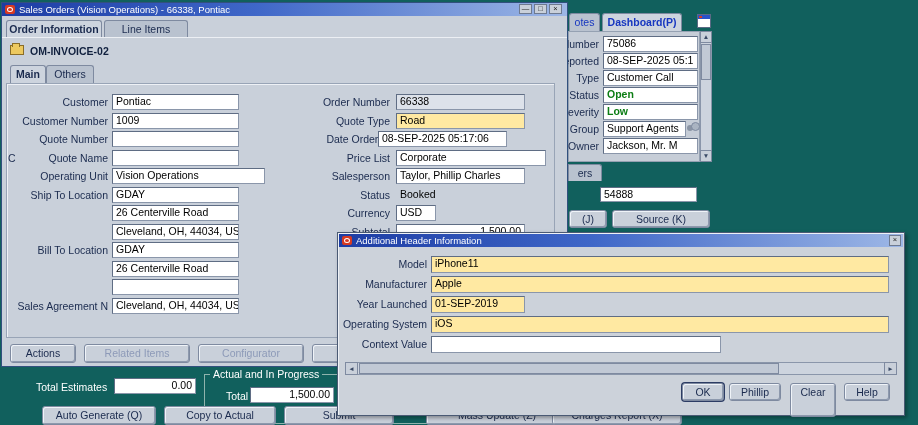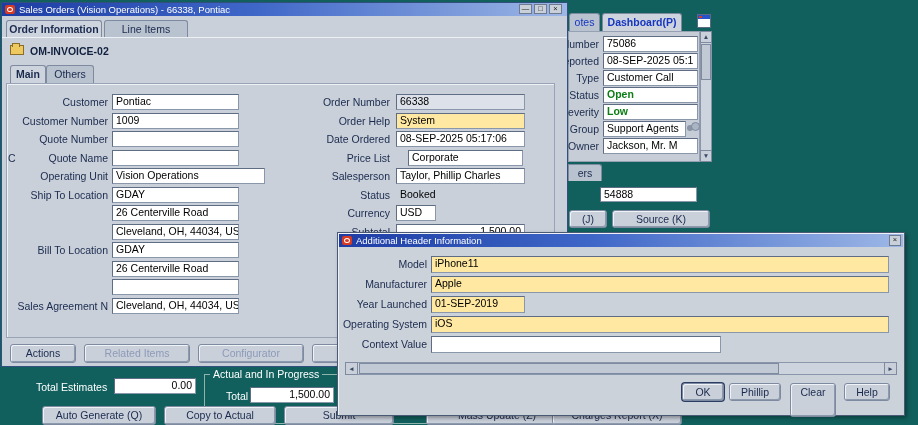--- a/index.html
+++ b/index.html
@@ -134,26 +134,26 @@
   <div class="abs box" style="left:112px;top:224px;width:127px">Cleveland, OH, 44034, US</div>
   <div class="abs lbl" style="left:4px;top:244px;width:104px">Bill To Location</div>
   <div class="abs box" style="left:112px;top:242px;width:127px">GDAY</div>
   <div class="abs box" style="left:112px;top:261px;width:127px">26 Centerville Road</div>
   <div class="abs box" style="left:112px;top:279px;width:127px"></div>
   <div class="abs lbl" style="left:4px;top:300px;width:104px">Sales Agreement N</div>
   <div class="abs box" style="left:112px;top:298px;width:127px">Cleveland, OH, 44034, US</div>
 
   <div class="abs lbl" style="left:286px;top:96px;width:104px">Order Number</div>
   <div class="abs box ro" style="left:396px;top:94px;width:129px">66338</div>
-  <div class="abs lbl" style="left:286px;top:115px;width:104px">Order Help</div>
-  <div class="abs box yellow" style="left:396px;top:113px;width:129px">System</div>
+  <div class="abs lbl" style="left:286px;top:115px;width:104px">Quote Type</div>
+  <div class="abs box yellow" style="left:396px;top:113px;width:129px">Road</div>
   <div class="abs lbl" style="left:286px;top:133px;width:104px">Date Ordered</div>
-  <div class="abs box" style="left:396px;top:131px;width:129px">08-SEP-2025 05:17:06</div>
+  <div class="abs box" style="left:378px;top:131px;width:129px">08-SEP-2025 05:17:06</div>
   <div class="abs lbl" style="left:286px;top:152px;width:104px">Price List</div>
-  <div class="abs box" style="left:408px;top:150px;width:115px">Corporate</div>
+  <div class="abs box" style="left:396px;top:150px;width:150px">Corporate</div>
   <div class="abs lbl" style="left:286px;top:170px;width:104px">Salesperson</div>
   <div class="abs box" style="left:396px;top:168px;width:129px">Taylor, Phillip Charles</div>
   <div class="abs lbl" style="left:286px;top:189px;width:104px">Status</div>
   <div class="abs box flat" style="left:396px;top:187px;width:129px">Booked</div>
   <div class="abs lbl" style="left:286px;top:207px;width:104px">Currency</div>
   <div class="abs box" style="left:396px;top:205px;width:40px">USD</div>
   <div class="abs lbl" style="left:286px;top:226px;width:104px">Subtotal</div>
   <div class="abs box tr" style="left:396px;top:224px;width:129px">1,500.00</div>
 
   <div class="abs btn" style="left:10px;top:344px;width:66px;height:19px">Actions</div>

